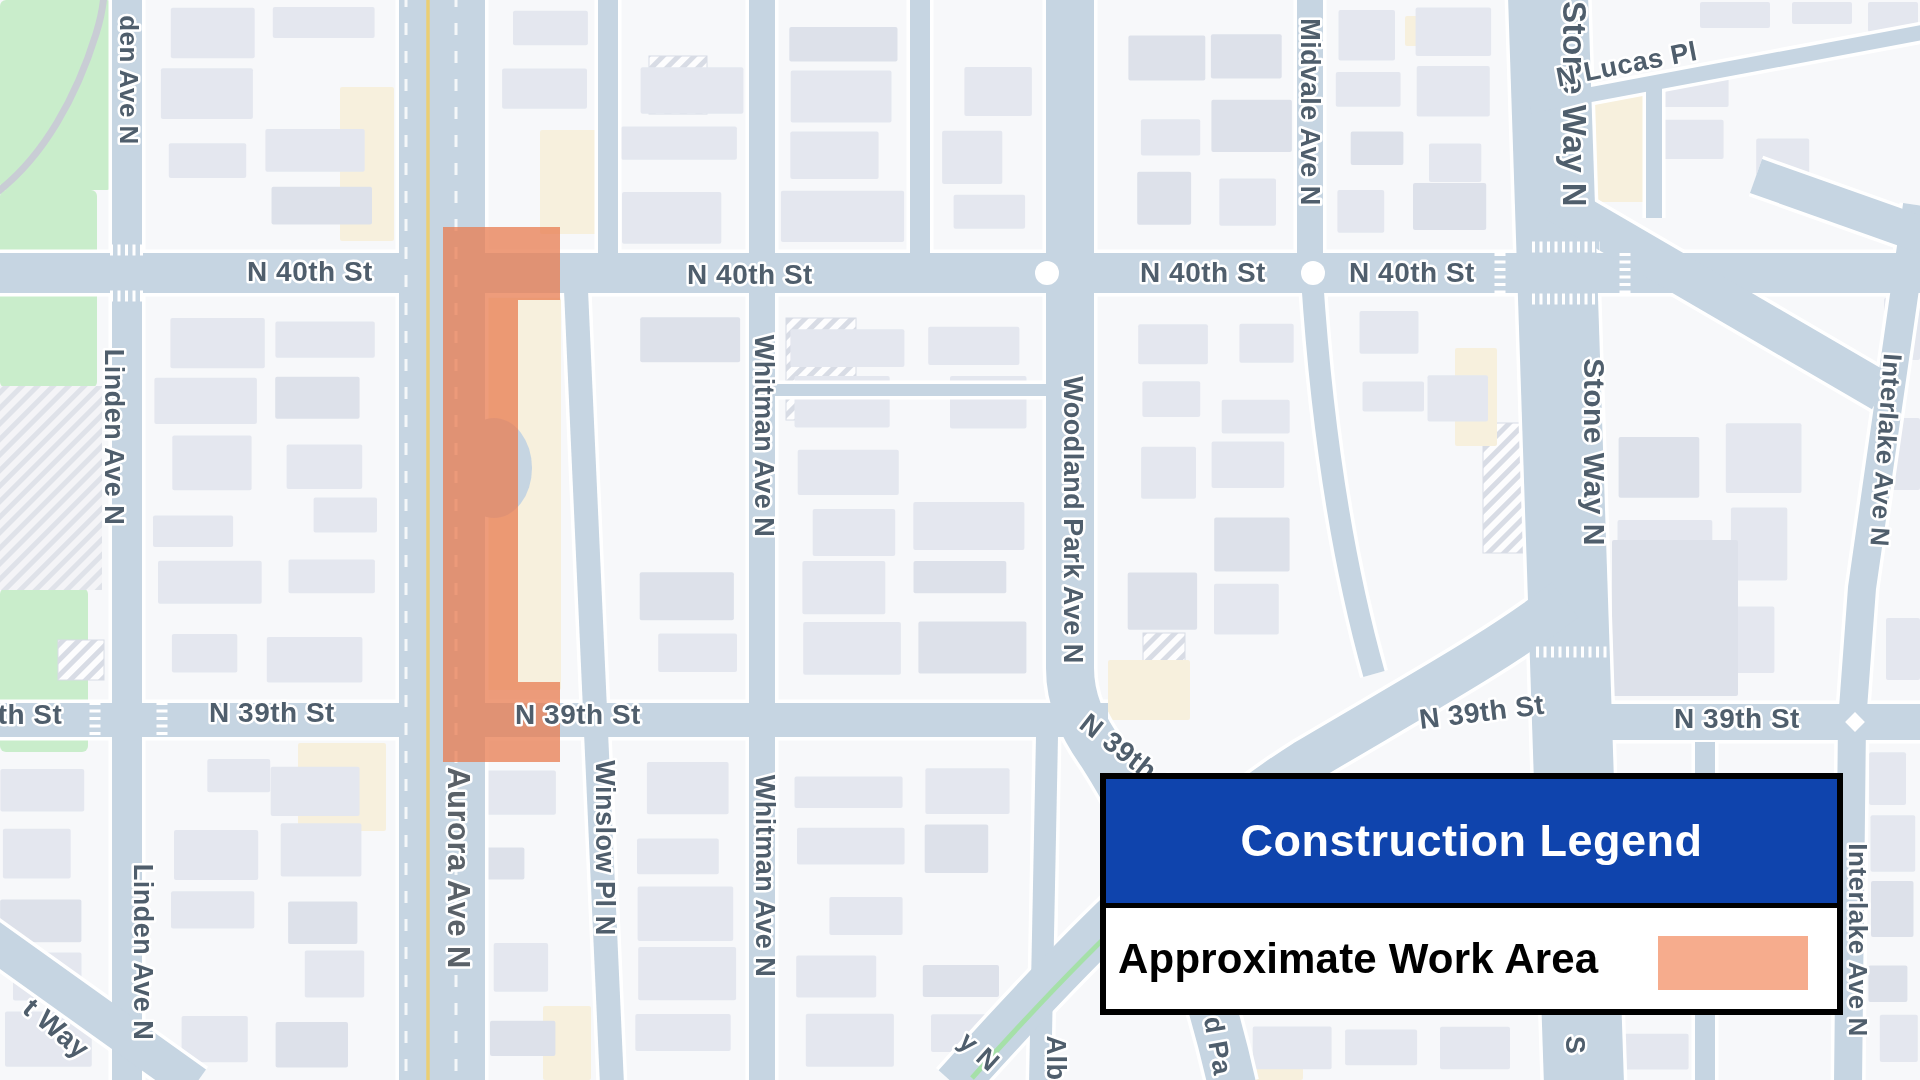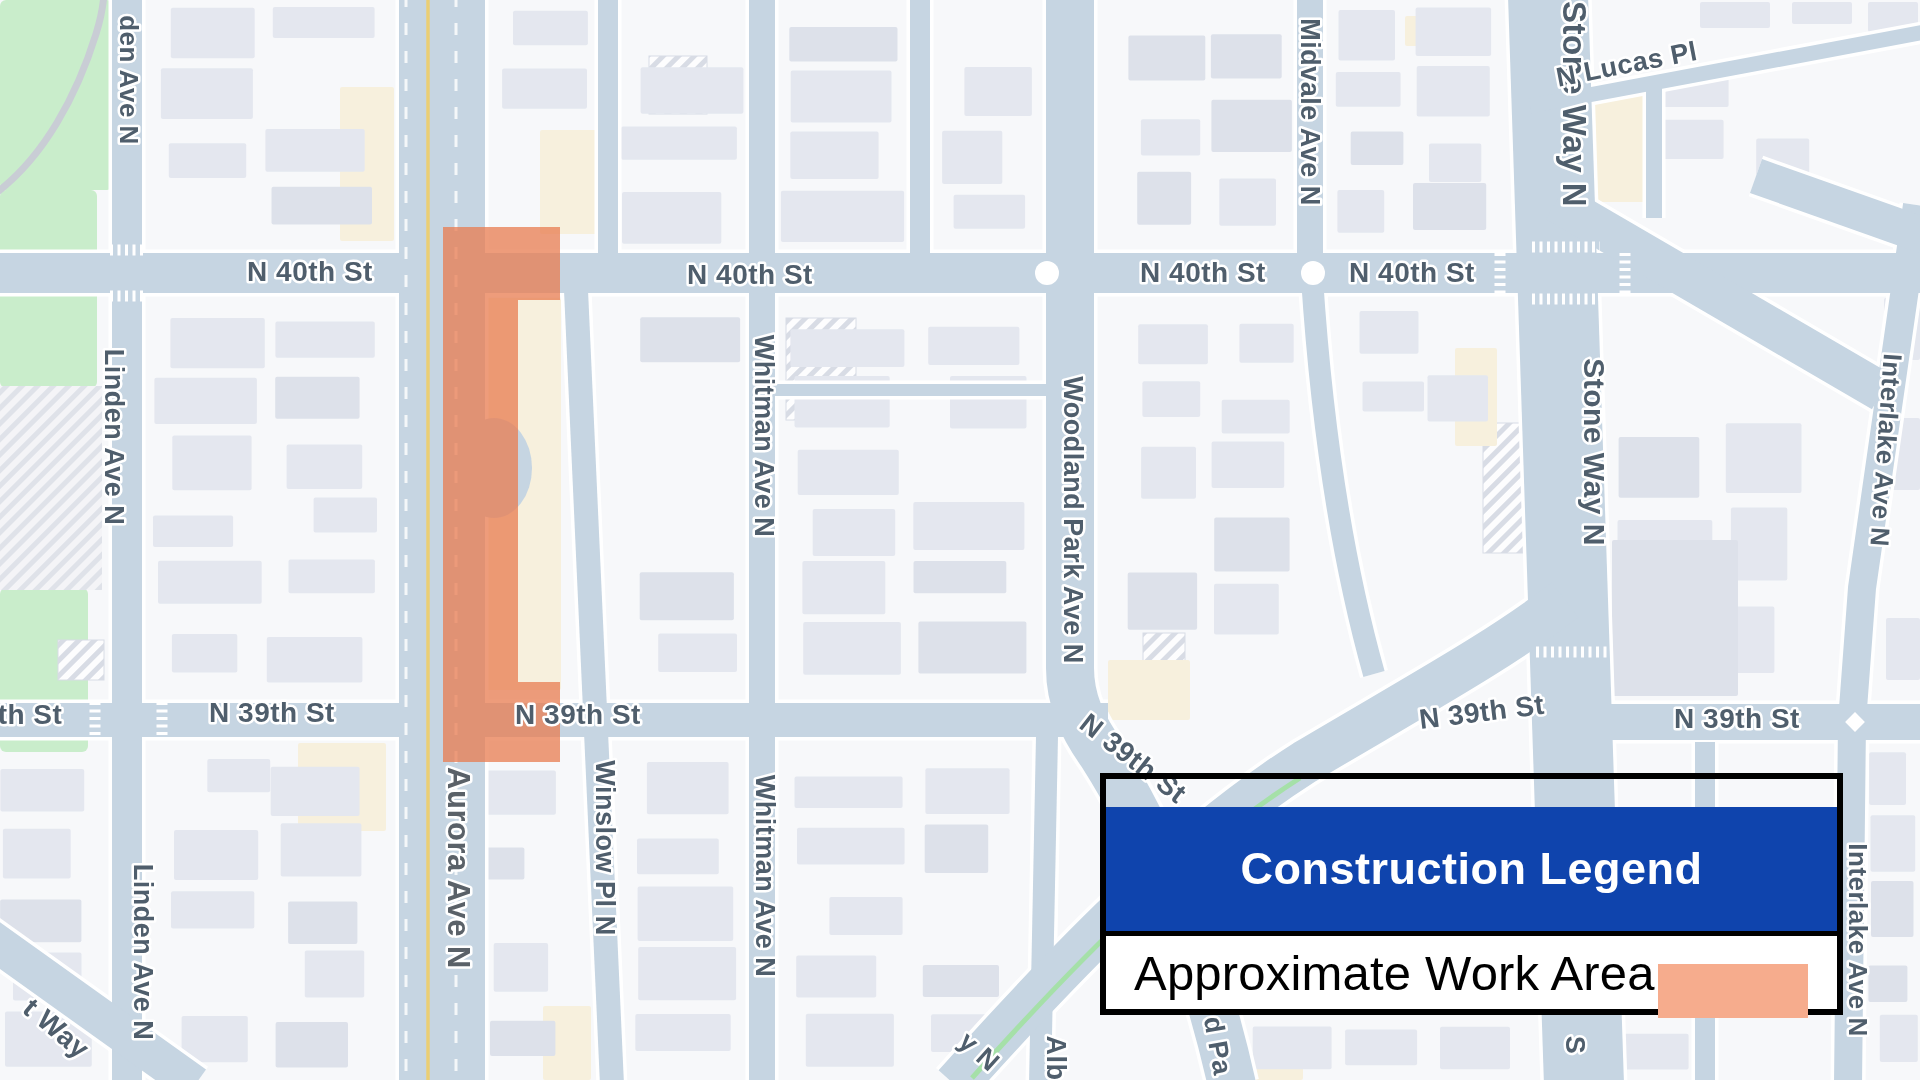--- a/index.html
+++ b/index.html
@@ -7,30 +7,30 @@
     position:relative;width:1920px;height:1080px;overflow:hidden;
     font-family:"Liberation Sans",sans-serif;background:#f7f8fa;
   }
   #map{position:absolute;left:0;top:0;}
   .legend{
     position:absolute;left:1100px;top:773px;width:743px;height:242px;
     box-sizing:border-box;border:6px solid #000;display:flex;flex-direction:column;
   }
   .legend-header{
     flex:0 0 124px;border-bottom:5px solid #000;display:flex;
-    align-items:center;justify-content:center;margin-top:28px;
+    align-items:center;justify-content:center;
   }
   .legend-header span{
     font-size:45px;font-weight:bold;letter-spacing:.5px;
   }
   .legend-row{
     flex:1 1 auto;position:relative;display:flex;align-items:center;
   }
   .legend-item-label{
-    font-size:49px;font-weight:normal;padding-left:28px;letter-spacing:.2px;
+    font-size:42px;font-weight:bold;padding-left:12px;letter-spacing:.2px;
   }
   .legend-swatch{
     position:absolute;left:552px;top:28px;width:150px;height:54px;
   }
 </style>
 </head>
 <body>
 
 <div class="stage">
   <svg id="map" width="1920" height="1080" viewBox="0 0 1920 1080">

